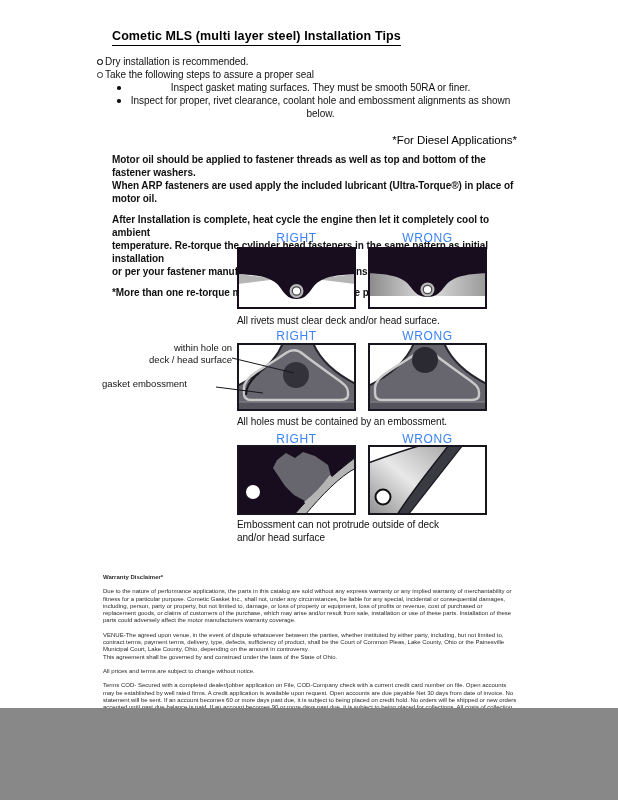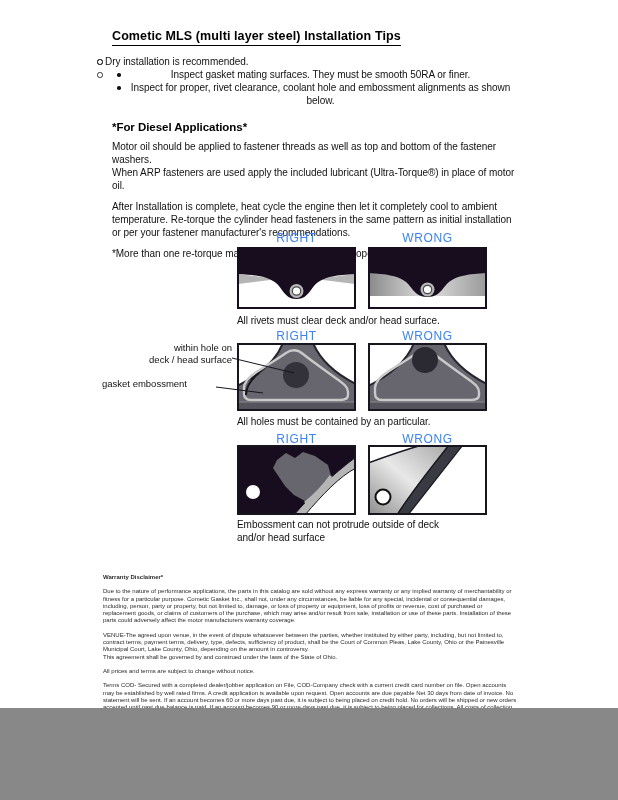--- a/index.html
+++ b/index.html
@@ -26,22 +26,22 @@
   .obullet {
     position:absolute; left:0; top:4px;
     width:3.5px; height:3.5px; border:1px solid #333; border-radius:50%;
   }
   .sub-row { position:relative; padding-left:27px;text-align:center; }
   .fbullet {
     position:absolute; left:20px; top:5px;
     width:3.5px; height:3.5px; background:#111; border-radius:50%;
   }
   .diesel { margin-left:15px; }
-  .diesel-head { margin:14px 0 6px 0; font-size:11.5px; font-weight:bold; color:#000; }
-  .para { margin:4px 0 8px 0; }
+  .diesel-head { margin:14px 0 6px 0; font-size:11.5px; font-weight:normal; color:#000;text-align:right; }
+  .para { margin:4px 0 8px 0;font-weight:bold; }
   
   .diagrams { position:absolute; top:228px; left:0; width:618px; height:336px; }
   .dg-label {
     position:absolute; width:119px; text-align:center;
     font-size:12px; color:#3b82f6; letter-spacing:0.6px;
   }
   .panel { position:absolute; width:119px; }
   .panel svg { display:block; width:119px; }
   .caption { position:absolute; left:237px; font-size:10px; line-height:13px; color:#111; width:280px; letter-spacing:-0.05px; }
   .side-label { position:absolute; font-size:9.5px; line-height:11.5px; color:#111; }
@@ -64,20 +64,21 @@
     <div class="body-txt">
       <div class="bullet-row">
         <span class="obullet"></span>
       </div>
       <div class="bullet-row">
         <span class="obullet"></span>
         <span>Dry installation is recommended.</span>
       </div>
       <div class="bullet-row">
         <span class="obullet"></span>
+        <span>Take the following steps to assure a proper seal</span>
       </div>
       <div class="sub-row">
         <span class="fbullet"></span>
         <span>Inspect gasket mating surfaces.  They must be smooth 50RA or finer.</span>
       </div>
       <div class="sub-row">
         <span class="fbullet"></span>
         <span>Inspect for proper, rivet clearance, coolant hole and embossment alignments as shown below.</span>
       </div>
     </div>
@@ -165,21 +166,21 @@
         <line x1="0" y1="59" x2="119" y2="59" stroke="#8b8991" stroke-width="1"></line>
         <rect x="1" y="1" width="117" height="66" fill="none" stroke="#17151d" stroke-width="2"></rect>
       </svg>
     </div>
 
     <svg class="leader" width="200" height="80" viewBox="0 0 200 80">
       <line x1="122" y1="28" x2="184" y2="43" stroke="#17151d" stroke-width="1"></line>
       <line x1="106" y1="57" x2="153" y2="63" stroke="#17151d" stroke-width="1"></line>
     </svg>
 
-    <div class="caption" style="top:187px;">All holes must be contained by an particular.</div>
+    <div class="caption" style="top:187px;">All holes must be contained by an embossment.</div>
 
     <div class="dg-label" style="left:237px; top:204px;">RIGHT</div>
     <div class="dg-label" style="left:368px; top:204px;">WRONG</div>
 
     <div class="panel" style="left:237px; top:217px;">
       <svg viewBox="0 0 119 70">
         <rect x="0" y="0" width="119" height="70" fill="#ffffff"></rect>
         <path d="M119,12 C95,30 74,50 57,70 L68,70 C85,50 103,31 119,23 Z" fill="#b5b5b5" stroke="#17151d" stroke-width="1"></path>
         <path d="M0,0 H119 V12 C95,30 74,50 57,70 H0 Z" fill="#170d1f"></path>
         <path d="M40,15 L49,8 L58,13 L66,7 L78,11 L91,20 L94,31 L81,46 L68,56 L57,50 L48,41 L42,32 L36,23 Z" fill="#67656d"></path>

